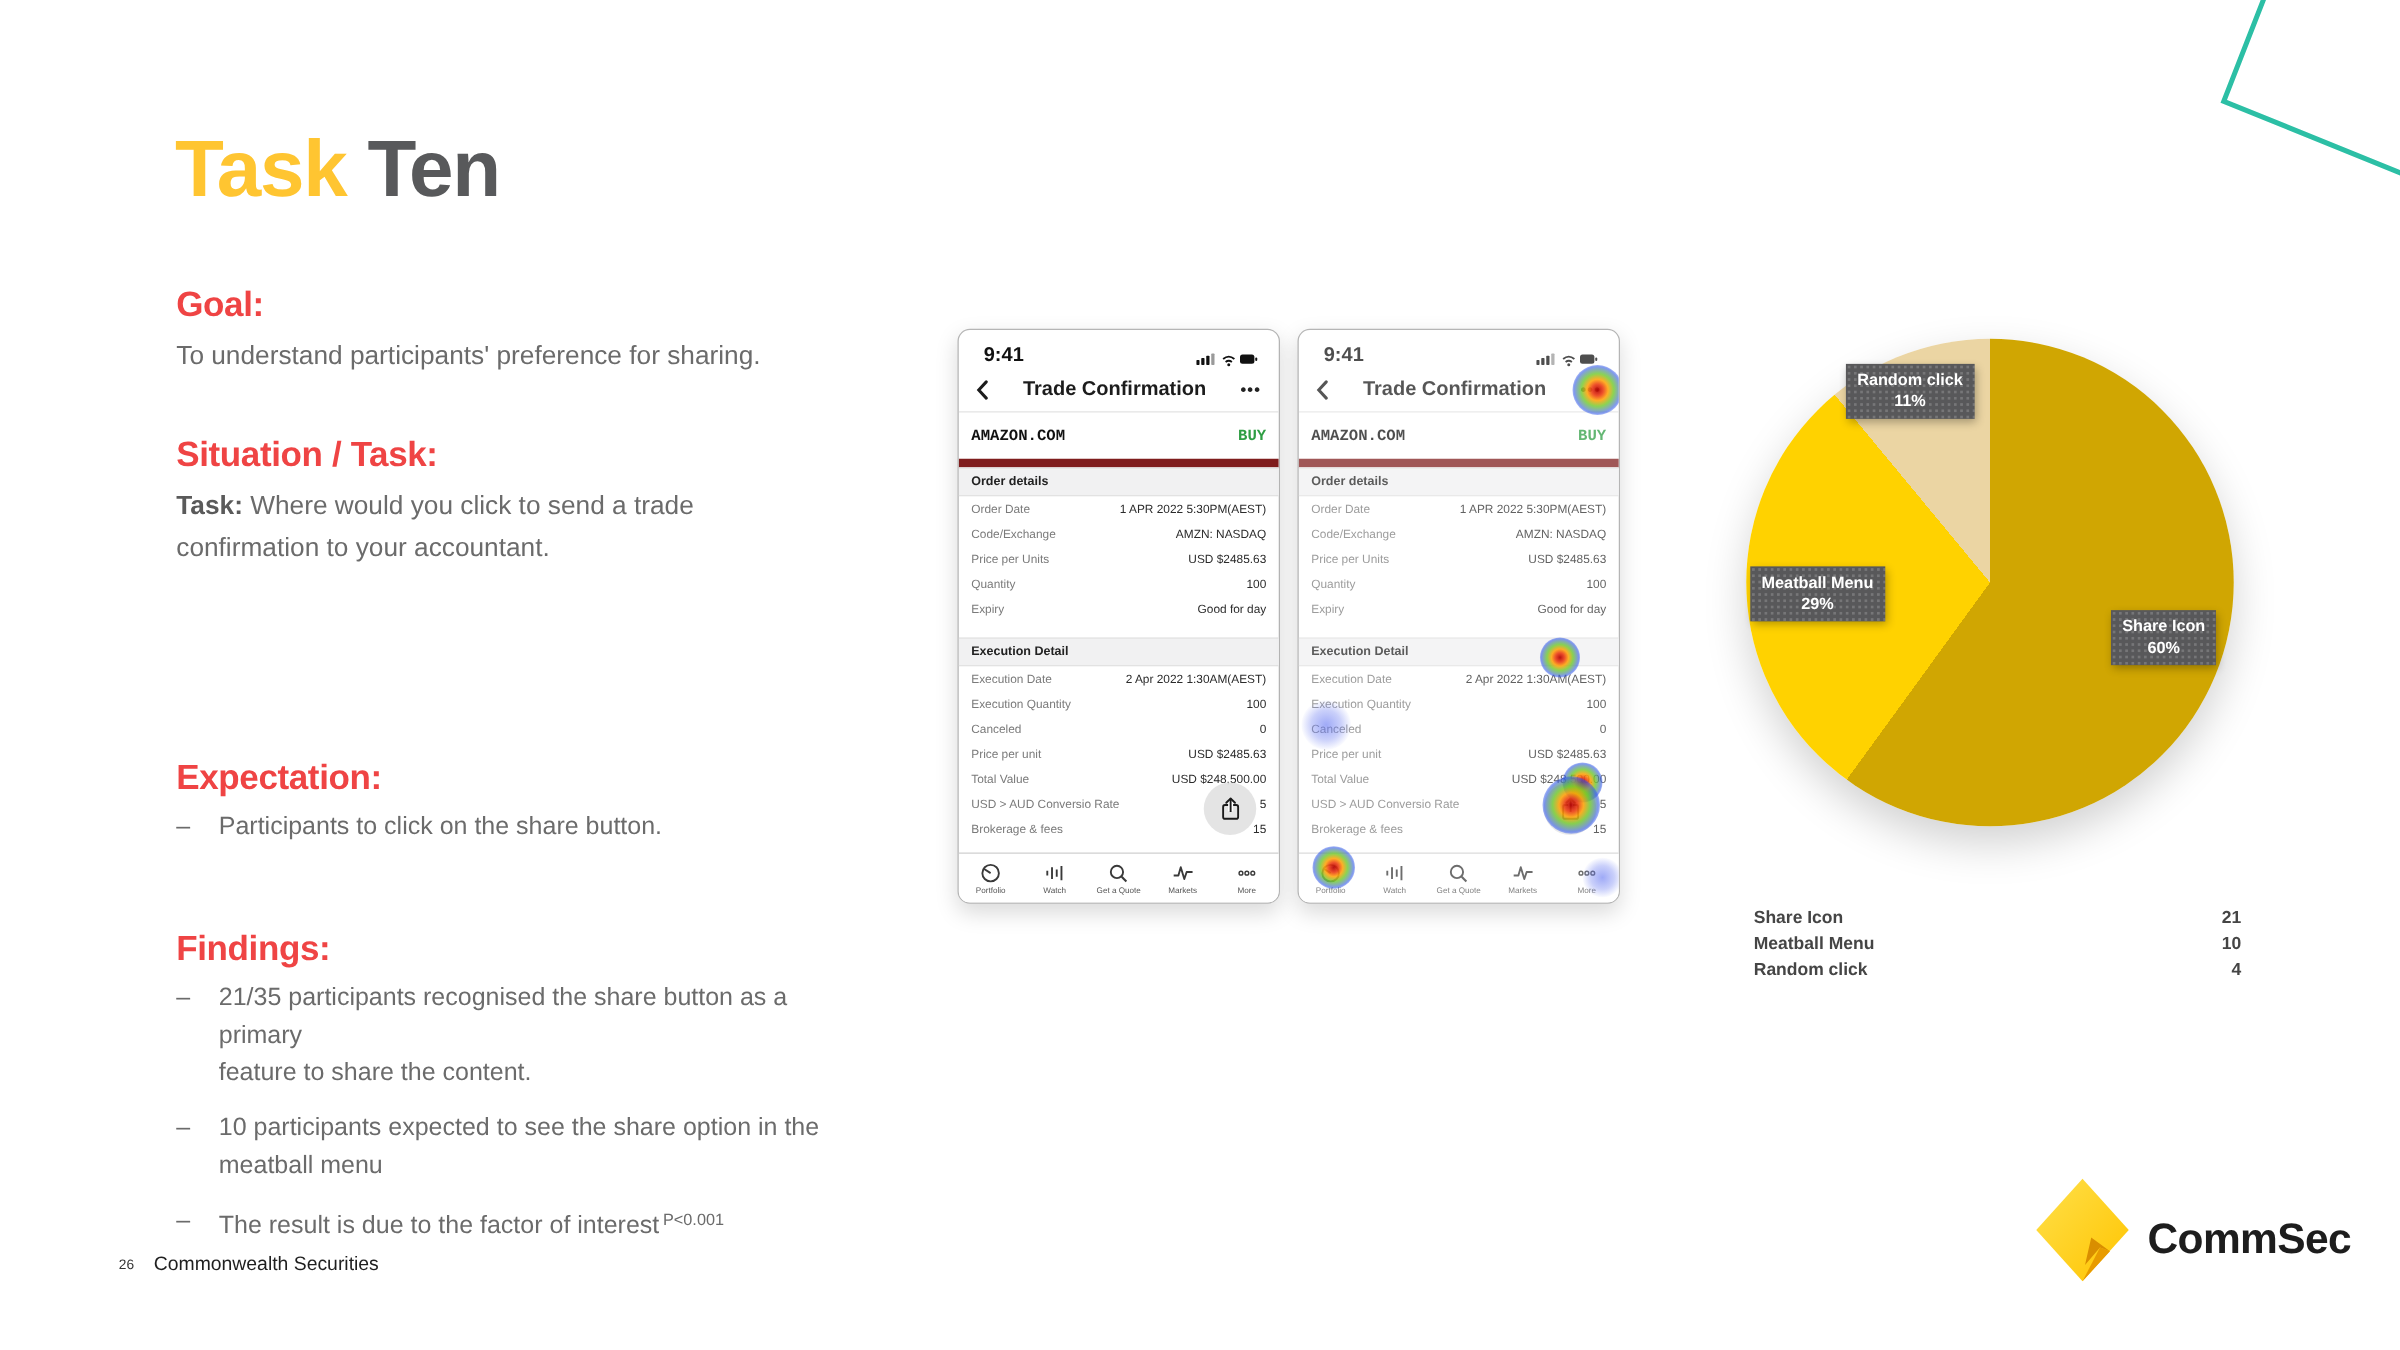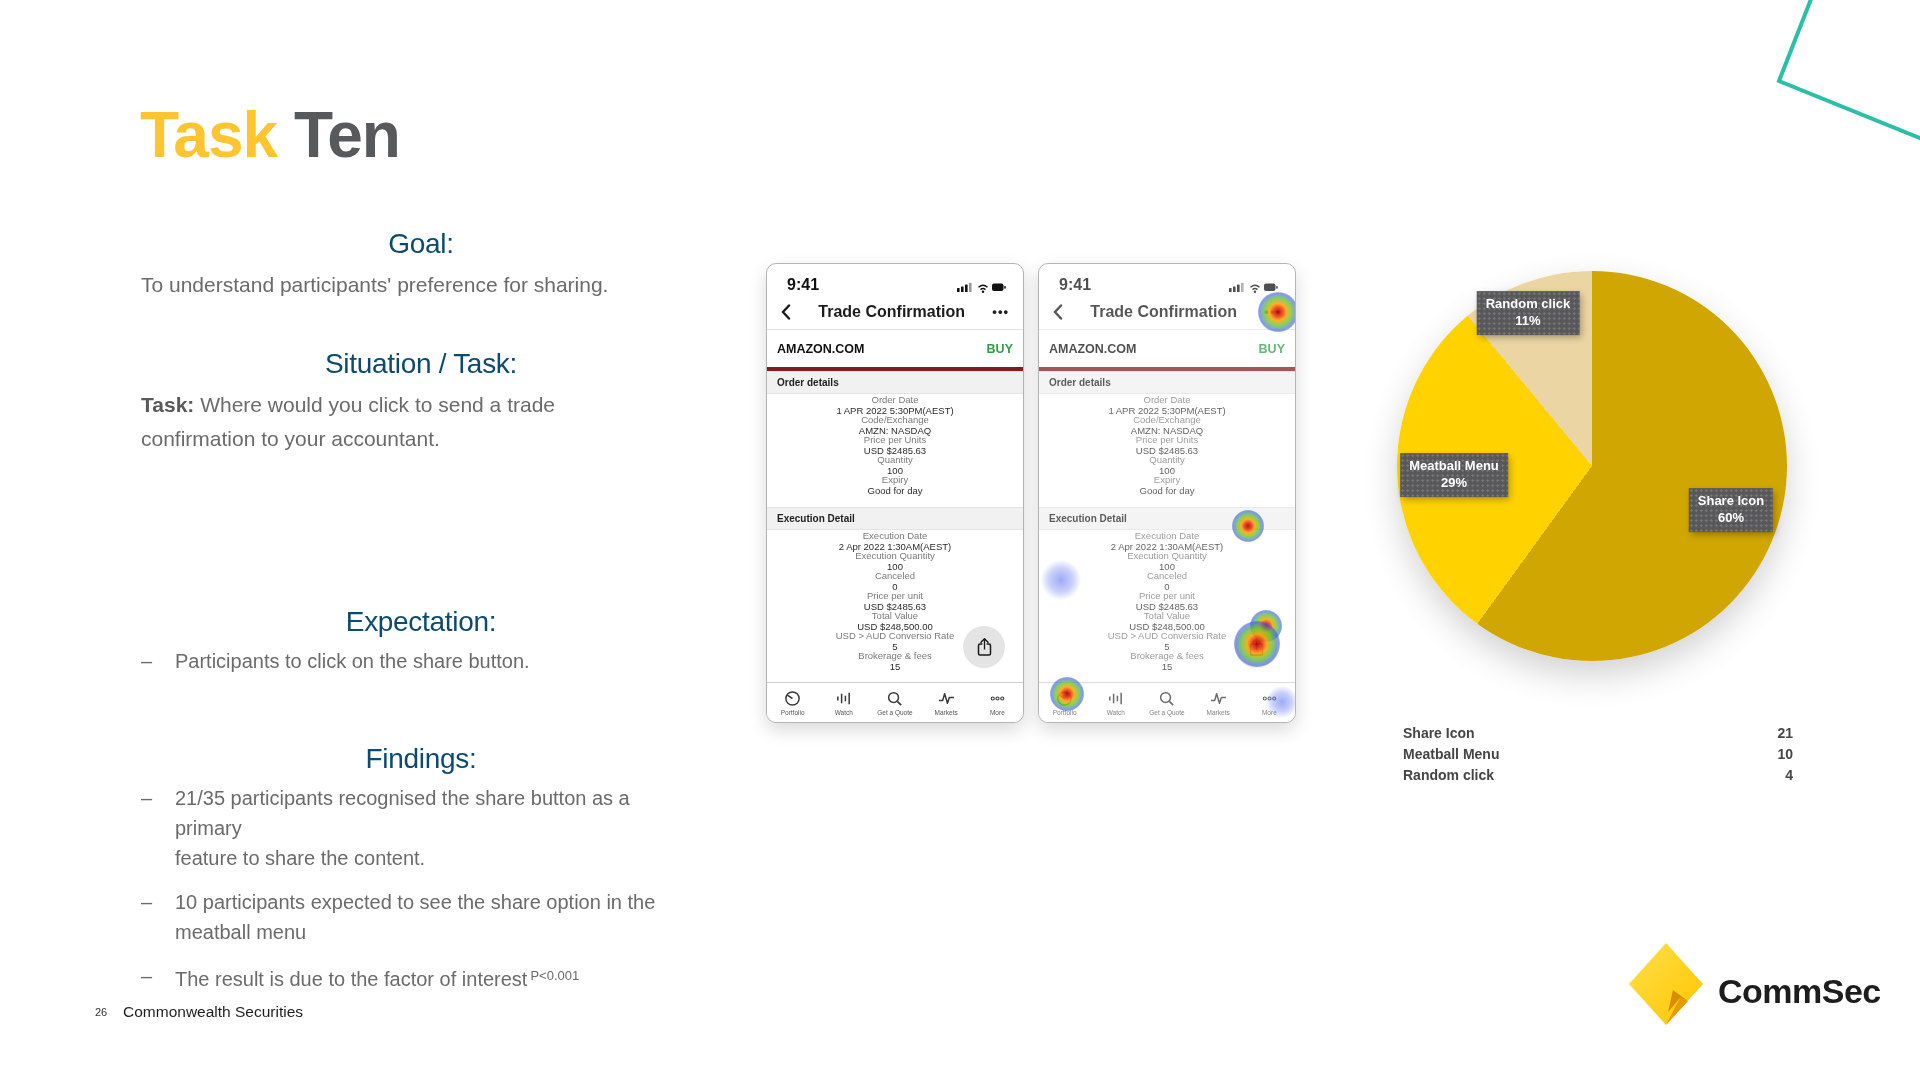--- a/index.html
+++ b/index.html
@@ -6,46 +6,46 @@
   .slide{position:relative;width:1920px;height:1080px;background:#ffffff;overflow:hidden;
          font-family:"Liberation Sans",sans-serif;}
 
   
   .title{position:absolute;left:140px;top:103px;font-size:64px;font-weight:bold;letter-spacing:-1px;line-height:1;}
   .title .hl{color:#FFC531;}
   .title .rest{color:#58595B;}
 
   
   .sec{position:absolute;left:141px;width:560px;color:#6b6b6b;}
-  .sec h2{margin:0 0 8px 0;font-size:28px;font-weight:normal;color:#0c4a6e;letter-spacing:-0.3px;text-align:center;}
+  .sec h2{margin:0 0 8px 0;font-size:28px;font-weight:bold;color:#ef4444;letter-spacing:-0.3px;}
   .body-text,.para{font-size:21px;line-height:34px;color:#6b6b6b;margin:0;}
   .para{width:530px;}
   .pre{white-space:pre-line;}
   .blabel{font-weight:bold;color:#5a5a5a;}
   .bullets{list-style:none;margin:6px 0 0 0;padding:0;}
   .bullets li{display:flex;margin:0 0 14px 0;font-size:20px;line-height:30px;}
   .bullets .dash{width:34px;flex:0 0 34px;color:#6b6b6b;}
   .bullets .btxt{width:510px;color:#6b6b6b;}
   sup.pval{font-size:13px;vertical-align:6px;margin-left:3px;color:#6b6b6b;}
 
   
   .phone{position:absolute;width:256px;height:458px;background:#fff;border:1px solid #b5b5b5;
          border-radius:10px;box-shadow:0 7px 18px rgba(0,0,0,.15);overflow:hidden;font-family:"Liberation Sans",sans-serif;}
   .phone-content{position:absolute;inset:0;}
   .statusbar{height:26px;display:flex;justify-content:space-between;align-items:flex-end;padding:4px 16px 0 20px;}
   .time{font-size:16px;font-weight:bold;color:#111;}
   .navbar{height:35px;display:flex;align-items:center;padding:0 14px;border-bottom:1px solid #e3e3e3;}
   .nav-title{flex:1;text-align:center;font-size:16px;font-weight:bold;color:#1c1c1c;}
   .meatball{font-size:13px;font-weight:bold;color:#222;letter-spacing:1px;line-height:10px;}
-  .stockrow{height:37px;display:flex;justify-content:space-between;align-items:center;padding:0 10px;border-bottom:4px solid #7f1d1d;}
+  .stockrow{height:37px;display:flex;justify-content:space-between;align-items:center;padding:0 10px;border-bottom:7px solid #7f1d1d;font-family:Liberation Mono, monospace;}
   .stockrow .stock{font-size:12.5px;font-weight:bold;color:#111;}
   .stockrow .buy{font-size:12.5px;font-weight:bold;color:#2F9E44;}
   .section-h{background:#f1f1f2;border-top:1px solid #e2e2e2;border-bottom:1px solid #e2e2e2;
              font-size:10px;font-weight:bold;color:#222;padding:5px 10px;}
-  .drow{display:flex;justify-content:space-between;align-items:center;height:20px;padding:0 10px;flex-direction:column;}
+  .drow{display:flex;justify-content:space-between;align-items:center;height:20px;padding:0 10px;}
   .drow .lbl{font-size:9.5px;color:#7a7a7a;}
   .drow .val{font-size:9.5px;color:#2b2b2b;}
   .gap{height:13px;}
   .tabbar{position:absolute;left:0;right:0;bottom:0;height:39px;border-top:1px solid #cfcfcf;
           display:flex;justify-content:space-around;align-items:center;background:#fff;}
   .tab{display:flex;flex-direction:column;align-items:center;gap:2px;width:20%;}
   .tab .tlabel{font-size:6.5px;color:#555;}
   .share-fab{position:absolute;right:18px;top:362px;width:42px;height:42px;border-radius:50%;
              background:rgba(224,224,224,.88);display:flex;align-items:center;justify-content:center;}
 

